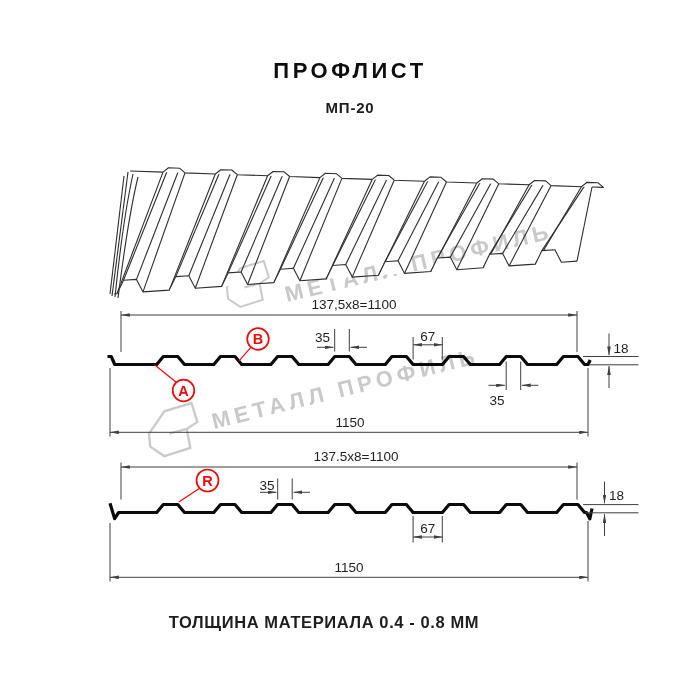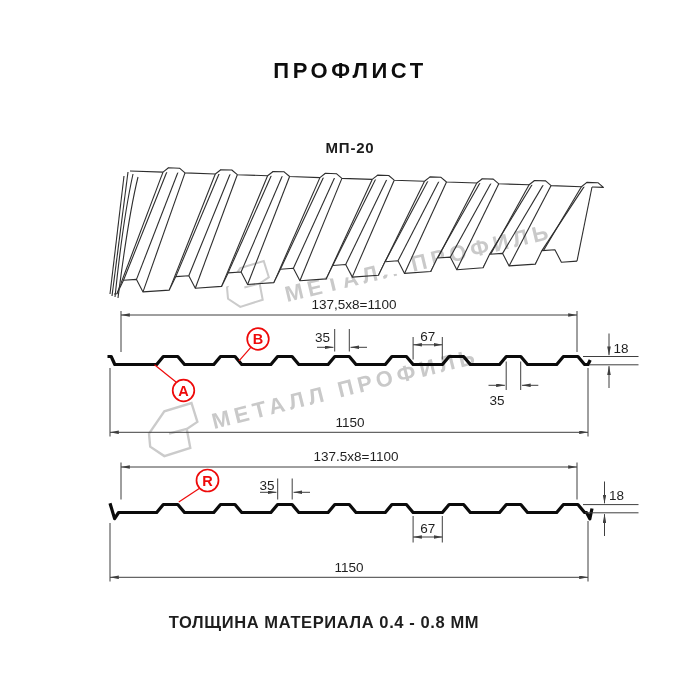--- a/index.html
+++ b/index.html
@@ -1,21 +1,21 @@
 <!DOCTYPE html>
 <html><head>
 <meta charset="utf-8">
 <style>
   html,body{margin:0;padding:0;}
   body{width:700px;height:700px;background:#ffffff;font-family:"Liberation Sans",sans-serif;position:relative;overflow:hidden;}
   .stage{position:absolute;left:0;top:0;width:700px;height:700px;}
   .title{position:absolute;left:0;top:58px;width:700px;text-align:center;
          font-size:22px;font-weight:800;letter-spacing:3.5px;color:#0d0d0d;}
   .subtitle{position:absolute;left:0;top:99px;width:700px;text-align:center;
-         font-size:15px;font-weight:700;letter-spacing:0.8px;color:#1c1c1c;margin-top:40px;}
+         font-size:15px;font-weight:700;letter-spacing:0.8px;color:#1c1c1c;}
   .footer-note{position:absolute;left:0;top:613px;width:648px;text-align:center;
          font-size:16.5px;font-weight:600;letter-spacing:0.6px;color:#1e1e1e;}
   svg{position:absolute;left:0;top:0;}
   svg text{font-family:"Liberation Sans",sans-serif;}
   .dim-t{font-size:13.5px;fill:#1f1f1f;}
   .wm-t{font-size:22px;font-weight:700;fill:#c9c9c9;letter-spacing:4.5px;}
   .red-t{font-size:14.5px;font-weight:600;fill:#ee0a0a;}
 </style>
 </head>
 <body>

